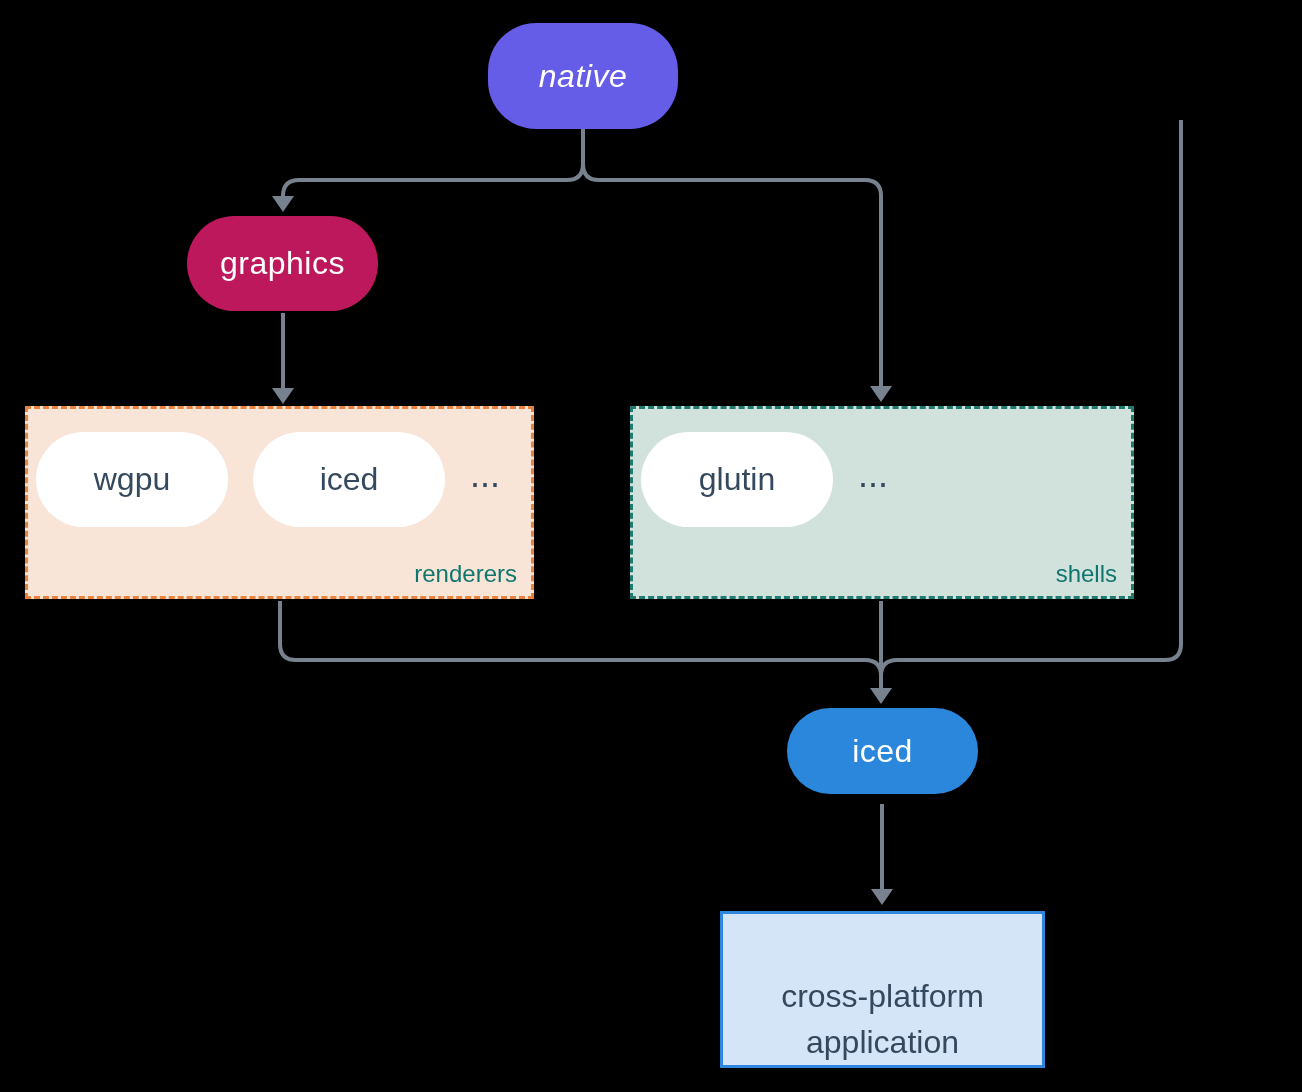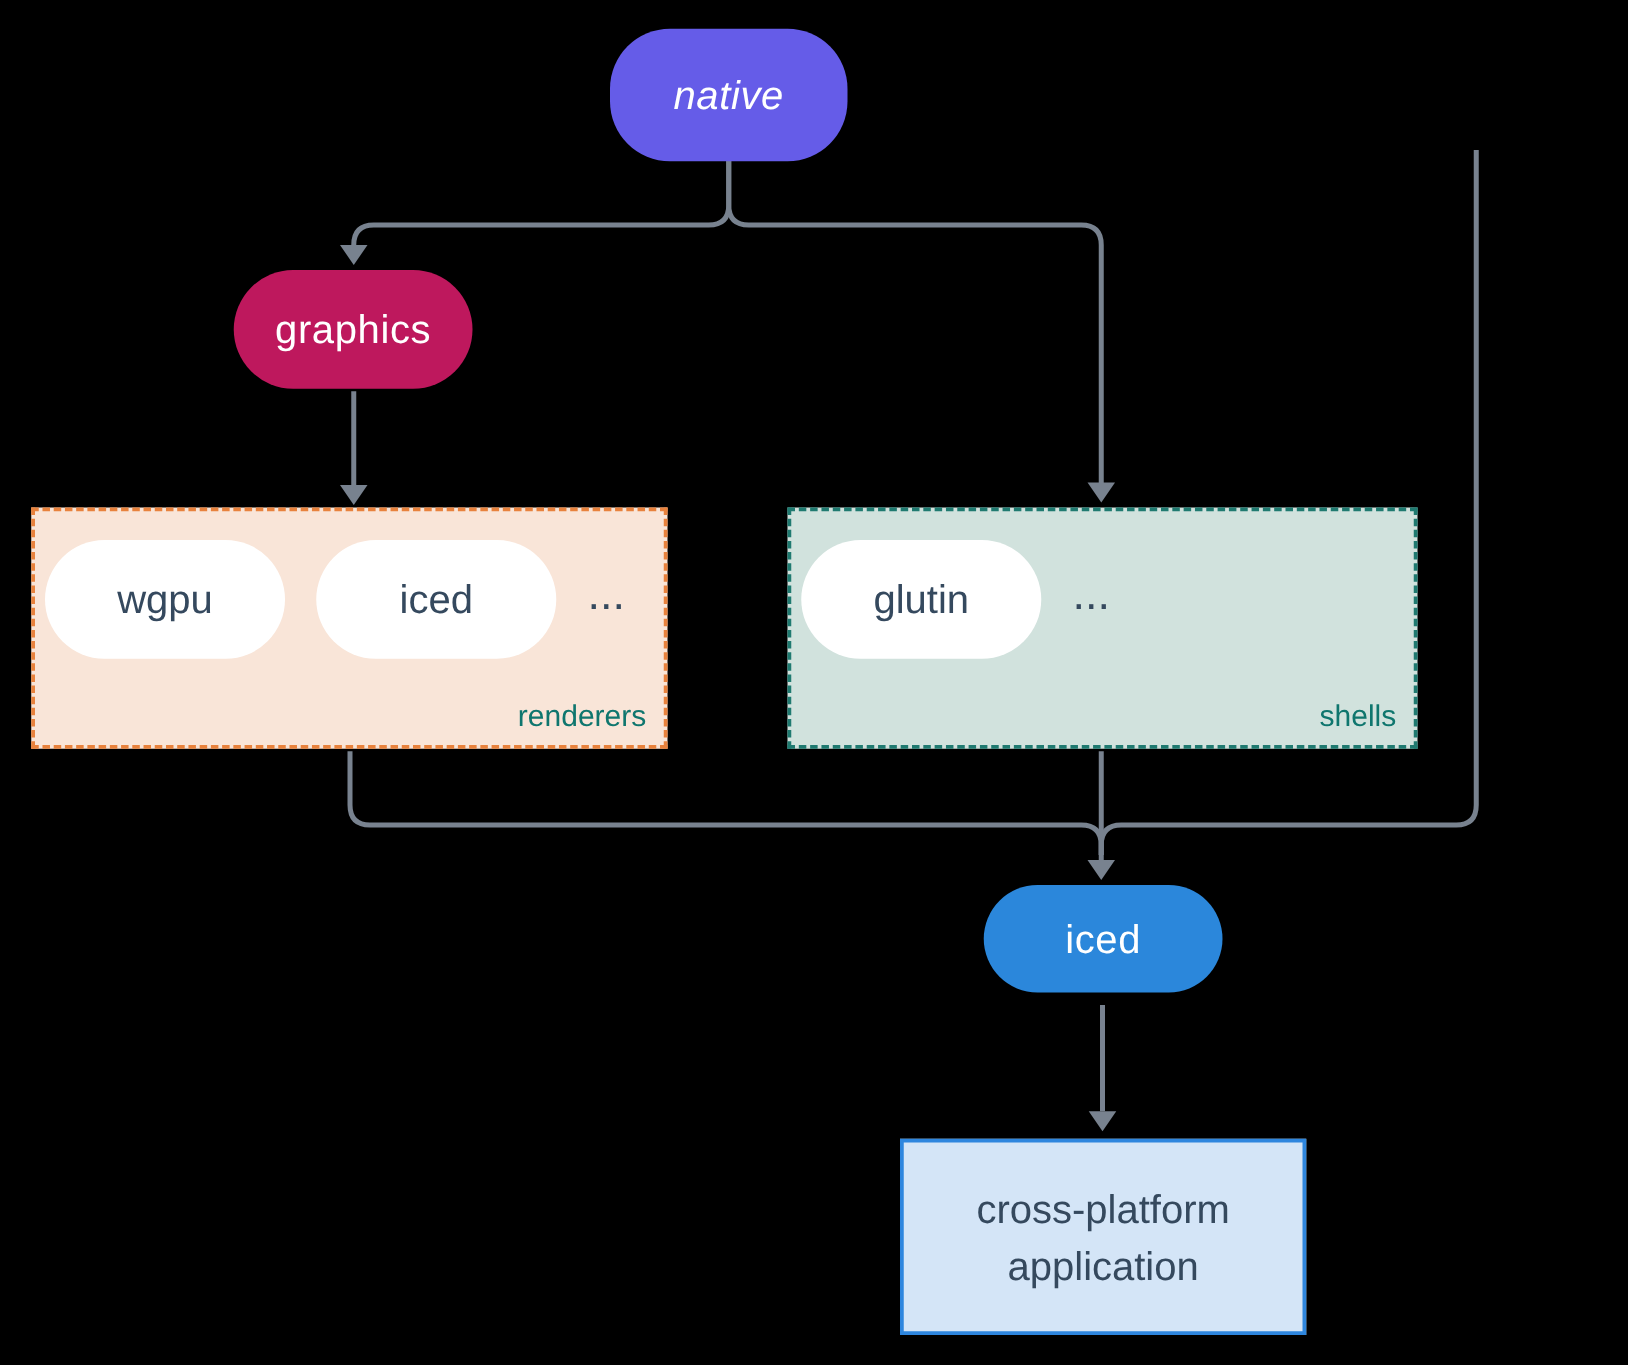--- a/index.html
+++ b/index.html
@@ -78,21 +78,21 @@
   }
   .app-box {
     position: absolute;
     left: 720px; top: 911px;
     width: 325px; height: 157px;
     background: #D4E5F7;
     border: 3px solid #2E86DE;
     display: flex;
     flex-direction: column;
     align-items: center;
-    justify-content: center;
+    justify-content: flex-end;
     font-size: 32px;
     line-height: 46px;
     color: #35495E;
   }
 </style>
 </head>
 <body>
 
 <div class="canvas">
 

